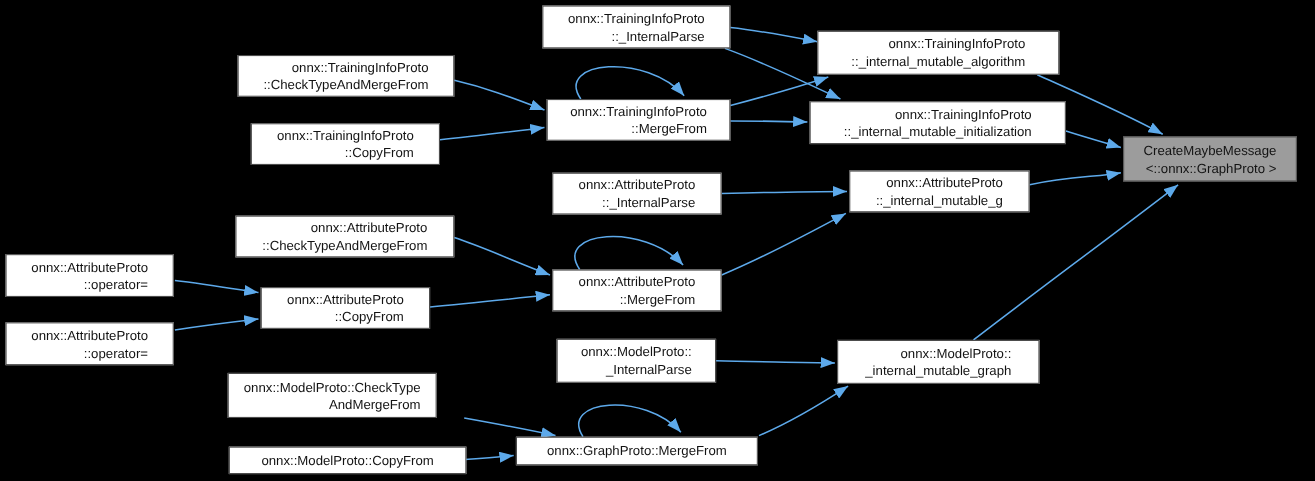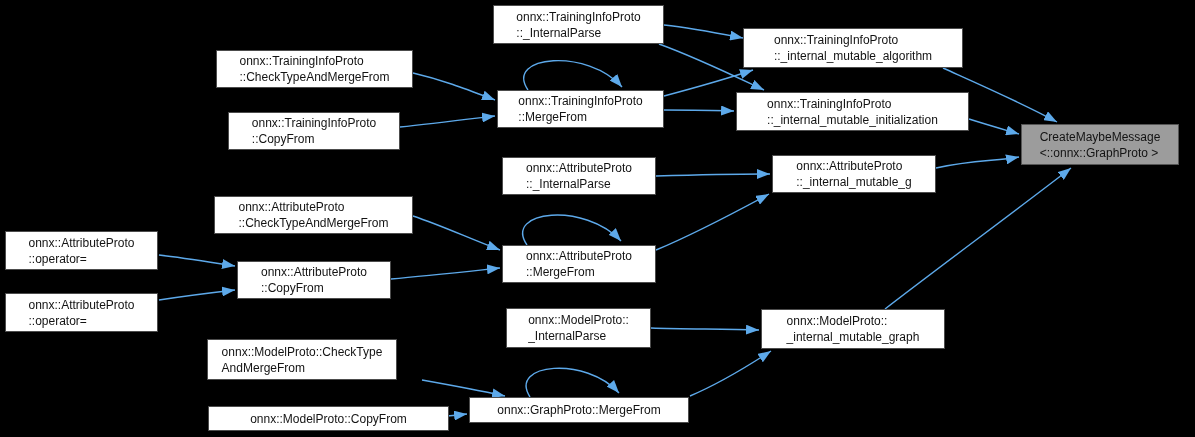--- a/index.html
+++ b/index.html
@@ -15,21 +15,21 @@
     position:absolute;
     box-sizing:border-box;
     background:#ffffff;
     border:1.4px solid #4c4c4c;
     color:#131313;
     font-size:12px;
     line-height:16px;
     display:flex;
     align-items:center;
     justify-content:center;
-    text-align:left;
+    text-align:right;
     white-space:pre-line;
     cursor:pointer;
   }
   .node.current{
     background:#9c9c9c;
     border-color:#555555;
     cursor:default;
   }
 </style>
 </head>
@@ -96,16 +96,16 @@
   <div class="node" style="left:237px;top:261px;width:154px;height:38px">onnx::AttributeProto
 ::CopyFrom</div>
   <div class="node" style="left:502px;top:245px;width:154px;height:38px">onnx::AttributeProto
 ::MergeFrom</div>
   <div class="node" style="left:506px;top:308px;width:145px;height:40px">onnx::ModelProto::
 _InternalParse</div>
   <div class="node" style="left:761px;top:309px;width:184px;height:40px">onnx::ModelProto::
 _internal_mutable_graph</div>
   <div class="node" style="left:207px;top:339px;width:190px;height:41px">onnx::ModelProto::CheckType
 AndMergeFrom</div>
-  <div class="node" style="left:208px;top:406px;width:241px;height:25px">onnx::ModelProto::CopyFrom</div>
+  <div class="node" style="left:208px;top:406px;width:216px;height:25px">onnx::ModelProto::CopyFrom</div>
   <div class="node" style="left:469px;top:397px;width:220px;height:26px">onnx::GraphProto::MergeFrom</div>
 
 </div>
 
 </body></html>

